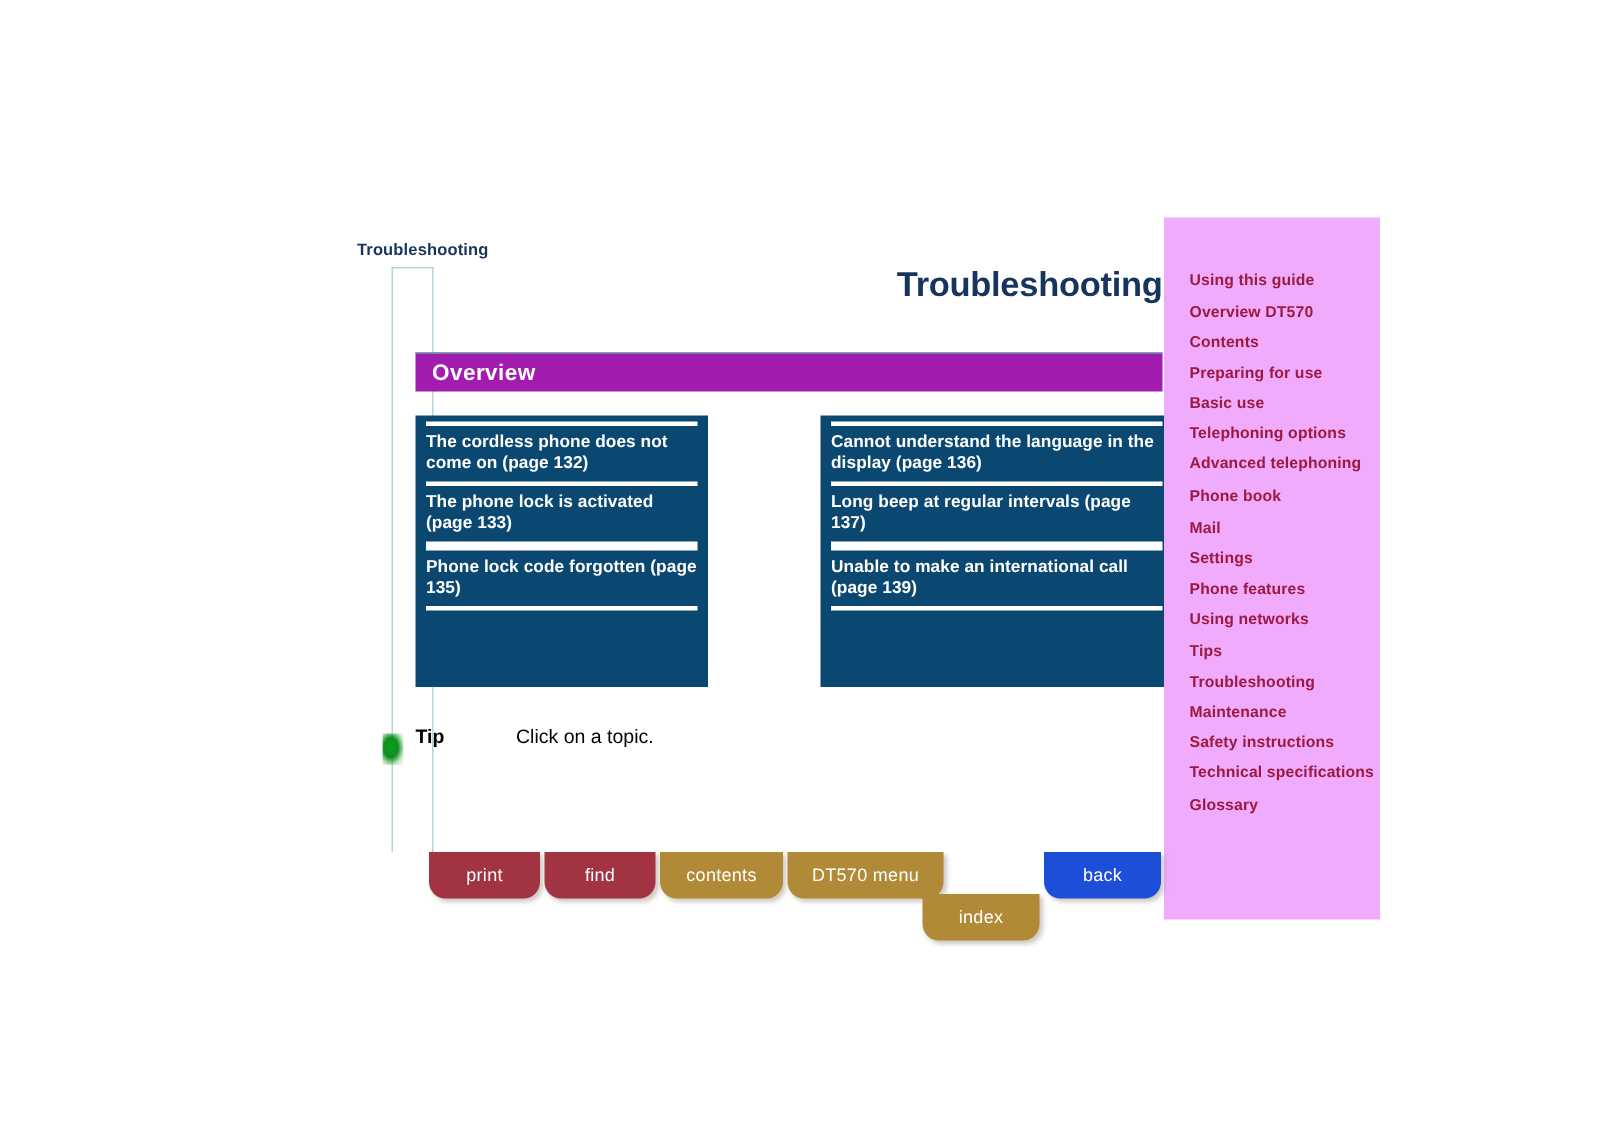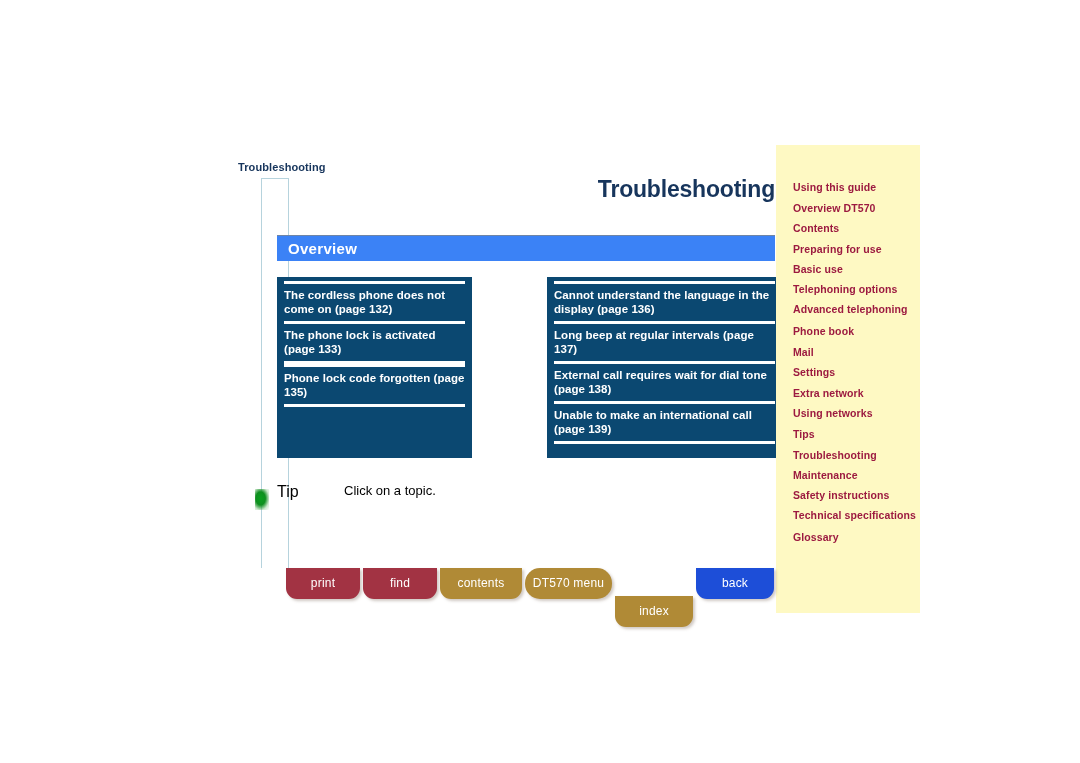--- a/index.html
+++ b/index.html
@@ -82,21 +82,21 @@
     letter-spacing: -0.2px;
   }
 
   
   #section-bar {
     position: absolute;
     left: 277px;
     top: 235px;
     width: 498px;
     height: 25px;
-    background: #3b82f6;
+    background: #a21caf;
     border-top: 1px solid #6f85a6;
     text-decoration: underline;
   }
   #section-bar .label {
     position: absolute;
     left: 11px;
     top: 4px;
     font-size: 15px;
     font-weight: bold;
     color: #ffffff;
@@ -138,40 +138,40 @@
     left: 255px;
     top: 489px;
     width: 14px;
     height: 21px;
     background: radial-gradient(ellipse at 40% 45%, #0aa01e 0%, #0f8f20 40%, rgba(120,190,120,0.35) 72%, rgba(255,255,255,0) 100%);
   }
   #tip-label {
     position: absolute;
     left: 277px;
     top: 483px;
-    font-size: 16px;
-    font-weight: normal;
+    font-size: 13px;
+    font-weight: bold;
     color: #000000;
   }
   #tip-text {
     position: absolute;
     left: 344px;
     top: 483px;
     font-size: 13px;
     color: #000000;
   }
 
   
   #sidebar {
     position: absolute;
     left: 776px;
     top: 145px;
     width: 144px;
     height: 468px;
-    background: #fef9c3;
+    background: #f0abfc;
   }
   #sidebar-list {
     position: absolute;
     left: 17px;
     top: 36px;
     width: 125px;
   }
   .nav-item {
     color: #9c1a40;
     font-size: 10.5px;
@@ -255,21 +255,20 @@
       </div>
   </div>
 
   <div class="topic-box" id="topic-box-right">
     <div class="topic-inner" id="topic-list-right">
         <div class="topic-rule"></div>
         <div class="topic-link">Cannot understand the language in the display (page 136)</div>
         <div class="topic-rule"></div>
         <div class="topic-link">Long beep at regular intervals (page 137)</div>
         <div class="topic-rule"></div>
-        <div class="topic-link">External call requires wait for dial tone (page 138)</div>
         <div class="topic-rule"></div>
         <div class="topic-link">Unable to make an international call (page 139)</div>
         <div class="topic-rule"></div>
       </div>
   </div>
 
   <div id="tip-bullet"></div>
   <div id="tip-label">Tip</div>
   <div id="tip-text">Click on a topic.</div>
 
@@ -278,35 +277,35 @@
         <div class="nav-item">Using this guide</div>
         <div class="nav-item">Overview DT570</div>
         <div class="nav-item">Contents</div>
         <div class="nav-item">Preparing for use</div>
         <div class="nav-item">Basic use</div>
         <div class="nav-item two-line">Telephoning options</div>
         <div class="nav-item two-line">Advanced telephoning</div>
         <div class="nav-item">Phone book</div>
         <div class="nav-item">Mail</div>
         <div class="nav-item">Settings</div>
-        <div class="nav-item">Extra network</div>
+        <div class="nav-item">Phone features</div>
         <div class="nav-item">Using networks</div>
         <div class="nav-item">Tips</div>
         <div class="nav-item">Troubleshooting</div>
         <div class="nav-item">Maintenance</div>
         <div class="nav-item two-line">Safety instructions</div>
         <div class="nav-item two-line">Technical specifications</div>
         <div class="nav-item">Glossary</div>
       </div>
 
   </div>
 
   <div id="bottom-strip"></div>
   <div id="button-bar">
       <div class="tab-btn tab-red" style="left: 24px; width: 74px;">print</div>
       <div class="tab-btn tab-red" style="left: 101px; width: 74px;">find</div>
       <div class="tab-btn tab-gold" style="left: 178px; width: 82px;">contents</div>
-      <div class="tab-btn tab-gold" style="left: 263px; width: 87px; border-radius: 15px;">DT570 menu</div>
+      <div class="tab-btn tab-gold" style="left: 263px; width: 104px;">DT570 menu</div>
       <div class="tab-btn tab-gold" style="left: 353px; width: 78px; margin-top: 28px;">index</div>
       <div class="tab-btn tab-brown" style="left: 434px; width: 78px;">back</div>
     </div>
 
 </div>
 
 </body></html>

